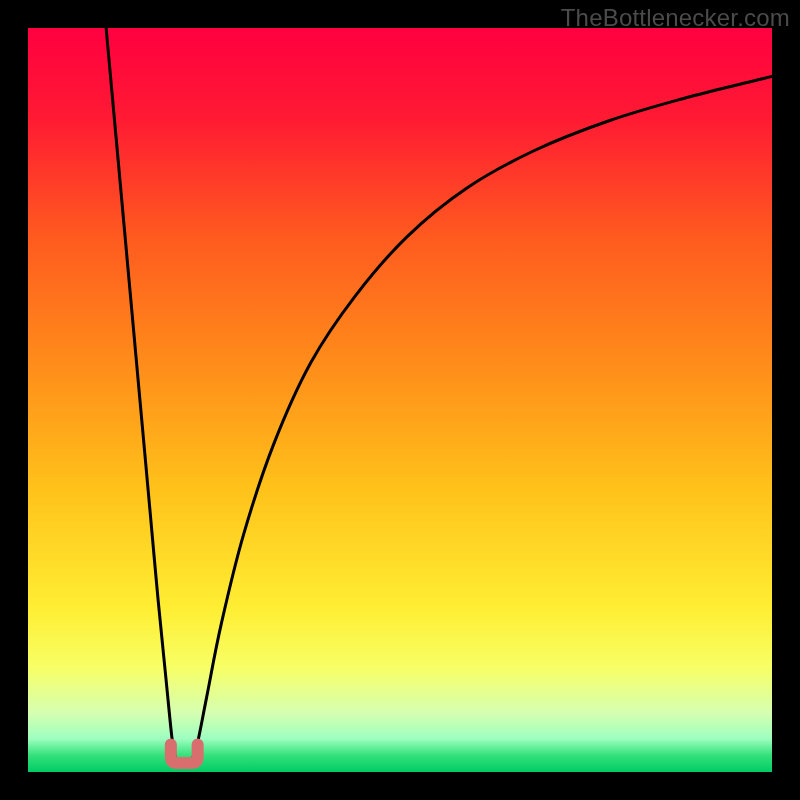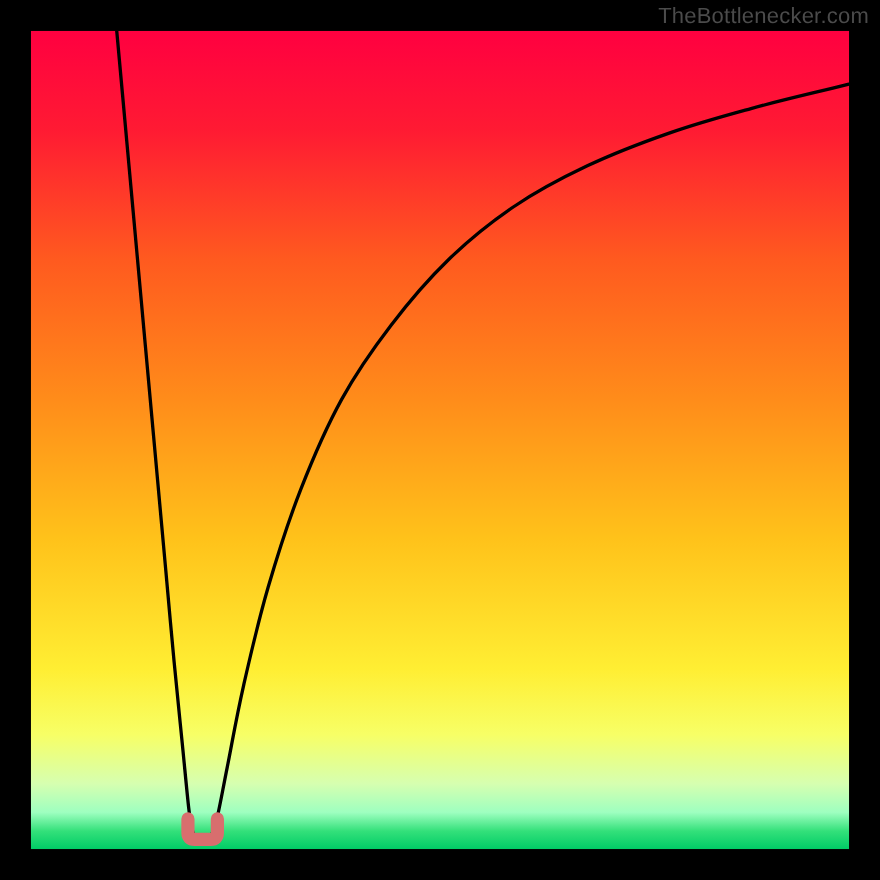--- a/index.html
+++ b/index.html
@@ -24,21 +24,21 @@
     left: 0;
     top: 0;
     width: 744px;
     height: 744px;
   }
   .watermark {
     position: absolute;
     top: 4px;
     right: 10px;
     color: #4b4b4b;
-    font-size: 20px;
+    font-size: 24px;
     font-weight: 500;
     letter-spacing: 0.2px;
     user-select: none;
   }
 </style>
 </head>
 <body>
 
 <div class="frame">
   <svg class="plot" viewBox="0 0 744 744" preserveAspectRatio="none">

